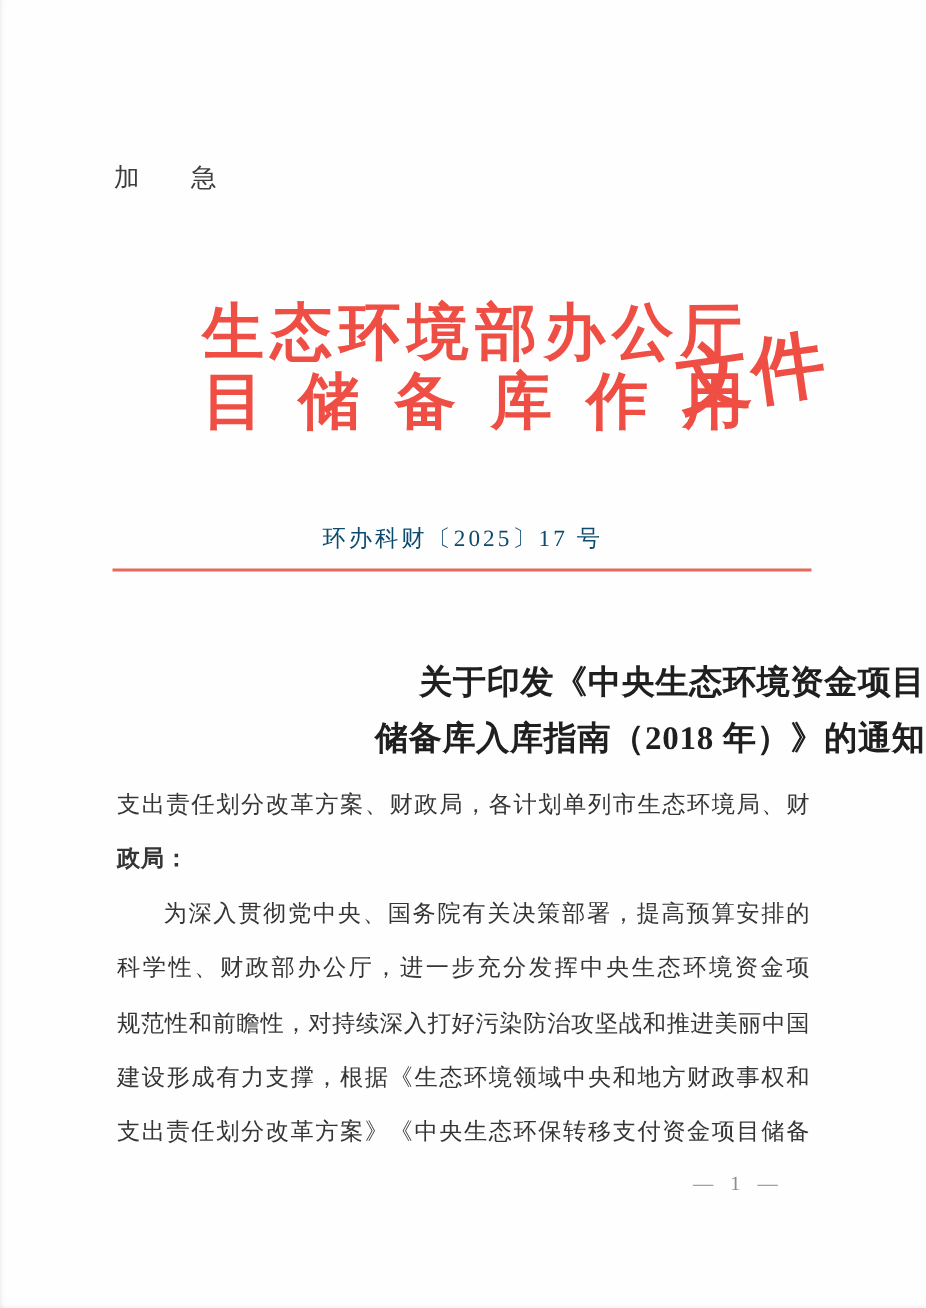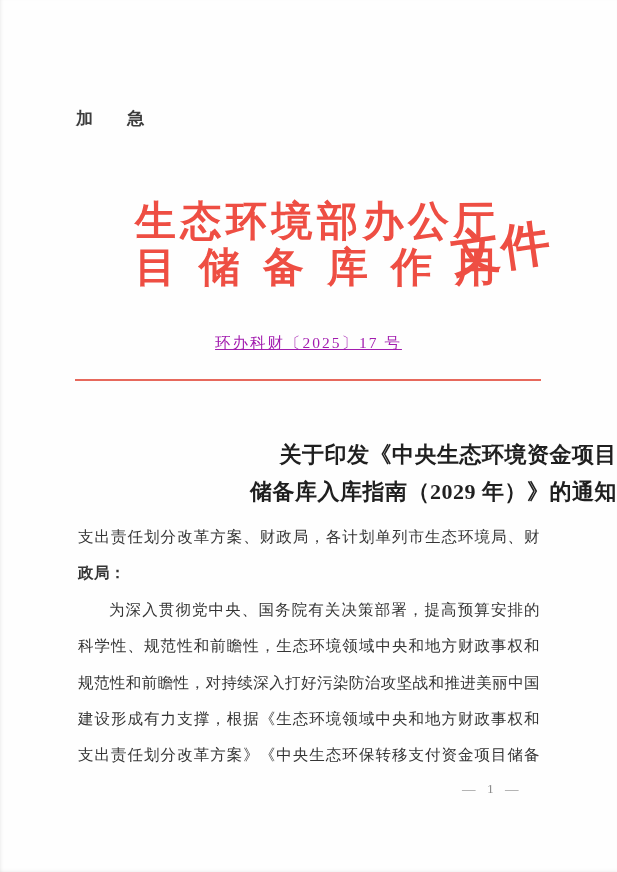--- a/index.html
+++ b/index.html
@@ -15,21 +15,21 @@
     overflow: hidden;
     box-shadow: inset 3px 0 4px -3px rgba(0,0,0,0.10), inset 0 -3px 4px -3px rgba(0,0,0,0.08);
   }
 
   
   .urgency {
     position: absolute;
     left: 76px;
     top: 107px;
     font-size: 17px;
-    font-weight: bold;
+    font-weight: normal;
     color: #3d3d3d;
     letter-spacing: 15px;
     white-space: nowrap;
   }
 
   
   .letterhead {
     position: absolute;
     left: 91px;
     top: 201px;
@@ -61,29 +61,28 @@
     letter-spacing: 1px;
     transform: rotate(-8deg);
     transform-origin: center;
     white-space: nowrap;
     line-height: 1;
   }
 
   
   .doc-number {
     position: absolute;
-    top: 333px;
+    top: 349px;
     left: 0;
     width: 100%;
     text-align: center;
     font-size: 15.5px;
-    color: #a21caf;
+    color: #0c4a6e;
     letter-spacing: 2px;
     white-space: nowrap;
-    text-decoration: underline;
   }
 
   
   .red-rule {
     position: absolute;
     top: 379px;
     left: 75px;
     width: 466px;
     height: 2px;
     background: #e7695c;
@@ -153,31 +152,31 @@
     <div class="hdr-line hdr-line-2">目储备库作用</div>
   </div>
   <div class="hdr-suffix">文件</div>
 
   <div class="doc-number">环办科财〔2025〕17 号</div>
 
   <hr class="red-rule">
 
   <div class="doc-title">
     <div>关于印发《中央生态环境资金项目</div>
-    <div>储备库入库指南（2029 年）》的通知</div>
+    <div>储备库入库指南（2018 年）》的通知</div>
   </div>
 
   <div class="body-text">
     <div>
       <div class="line">支出责任划分改革方案、财政局，各计划单列市生态环境局、财</div>
       <div class="line partial">政局：</div>
     </div>
     <div>
       <div class="line indent">为深入贯彻党中央、国务院有关决策部署，提高预算安排的</div>
-      <div class="line">科学性、规范性和前瞻性，生态环境领域中央和地方财政事权和</div>
+      <div class="line">科学性、财政部办公厅，进一步充分发挥中央生态环境资金项</div>
       <div class="line">规范性和前瞻性，对持续深入打好污染防治攻坚战和推进美丽中国</div>
       <div class="line">建设形成有力支撑，根据《生态环境领域中央和地方财政事权和</div>
       <div class="line">支出责任划分改革方案》《中央生态环保转移支付资金项目储备</div>
     </div>
   </div>
 
   <div class="page-number">— 1 —</div>
 
 </div>
 

